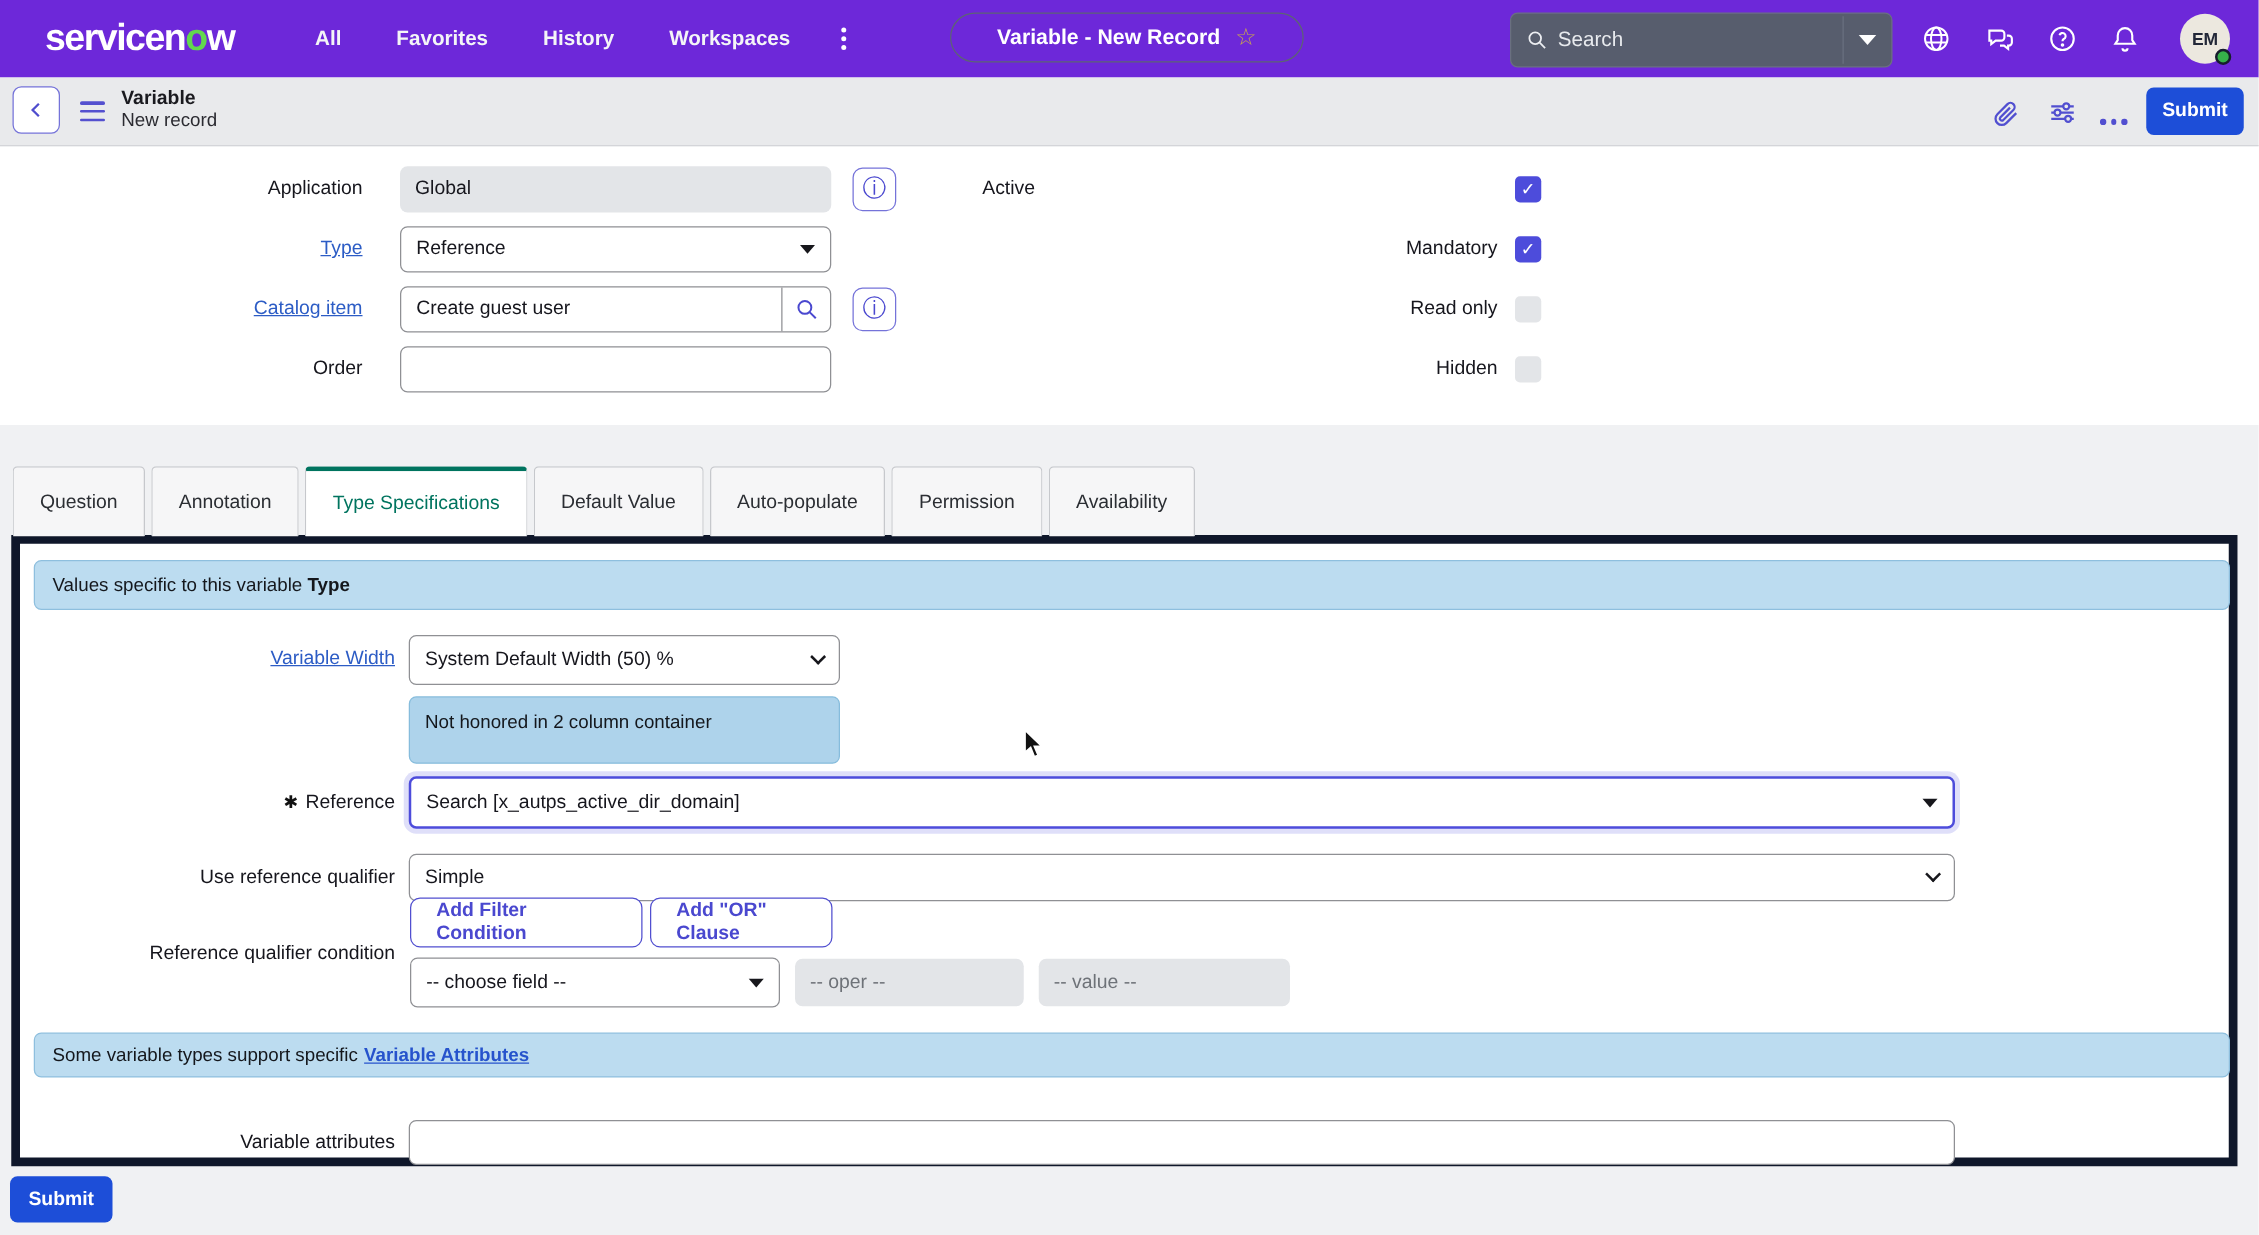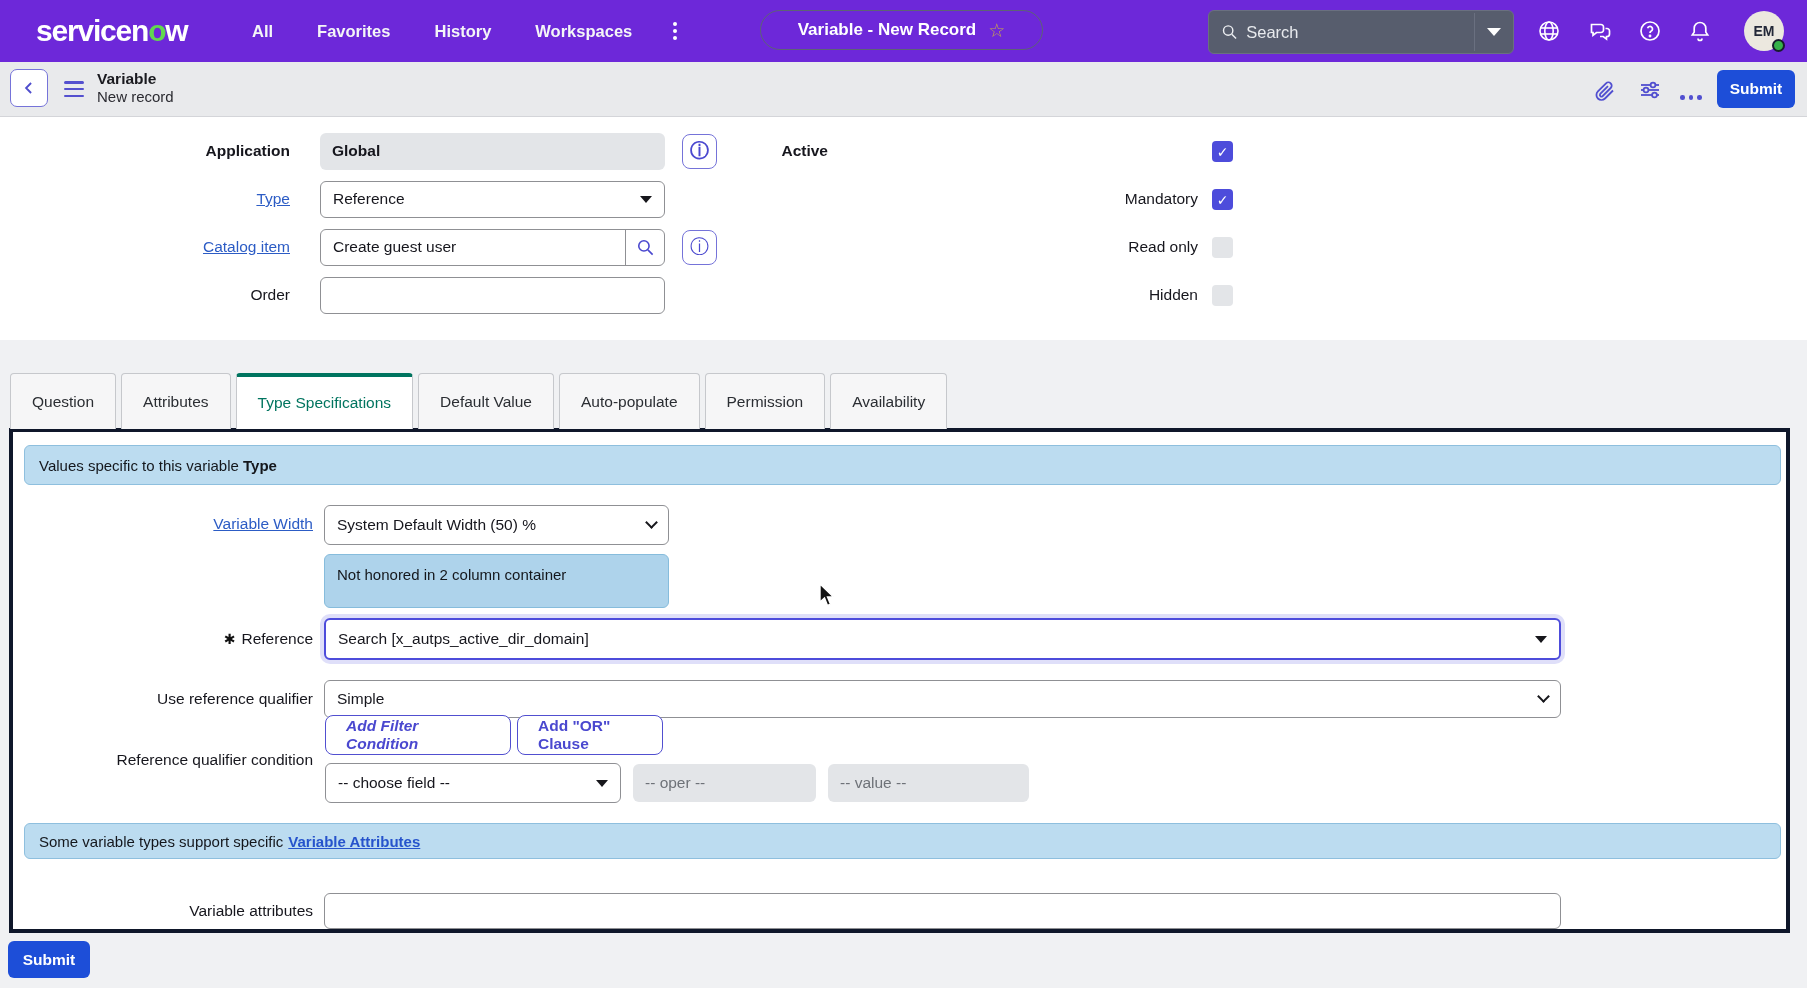--- a/index.html
+++ b/index.html
@@ -76,21 +76,21 @@
   .cb-label { position:absolute; width:240px; right:609px; text-align:right; font-size:15.5px; }
   .checkbox { position:absolute; left:1212px; width:21px; height:21px; border-radius:4px; background:#e3e5e8; cursor:pointer; }
   .checkbox.checked { background:#4d4cdb; color:#fff; display:flex; align-items:center; justify-content:center; font-size:14px; }
   .checkbox.checked::after { content:"✓"; }
   
   .lower { position:absolute; left:0; top:340px; width:1807px; height:648px; background:#f0f1f3; }
   .tabs { position:absolute; left:10px; top:33px; display:flex; gap:5px; z-index:2; }
   .tab { height:56px; padding:0 21px; background:#f6f6f7; border:1px solid #c6c8cc; border-bottom:none;
     border-radius:4px 4px 0 0; display:flex; align-items:center; font-size:15.5px; color:#2b2e33; cursor:pointer; }
   .tab.active { background:#fff; border-top:4px solid #00745f; color:#00745f; padding-top:0; }
-  .panel { position:absolute; left:9px; top:88px; width:1781px; height:505px; background:#fff; border:4px solid #0f172a; z-index:1; }
+  .panel { position:absolute; left:9px; top:88px; width:1781px; height:505px; background:#fff; border:7px solid #0f172a; z-index:1; }
   .banner { position:absolute; left:11px; width:1757px; background:#bcdcf0; border:1px solid #8ebfde; border-radius:6px;
     display:flex; align-items:center; padding:0 14px; font-size:15px; color:#14171c; }
   .banner b { font-weight:700; }
   .banner .blink { color:#2653cc; font-weight:700; text-decoration:underline; cursor:pointer; margin-left:5px; }
   .p-label { position:absolute; width:300px; text-align:right; font-size:15.5px; }
   .p-label.link { color:#2c5cc5; text-decoration:underline; cursor:pointer; }
   .note-box { position:absolute; left:311px; width:345px; height:54px; background:#aed3eb; border:1px solid #86bcdc;
     border-radius:6px; padding:11px 12px 0; font-size:15px; color:#14171c; }
   .sel { position:absolute; background:#fff; border:1px solid #8f9094; border-radius:6px;
     display:flex; align-items:center; justify-content:space-between; padding:0 12px; font-size:15.5px; cursor:pointer; }
@@ -192,21 +192,21 @@
   <div class="hdots">
       <i></i>
       <i></i>
       <i></i>
     </div>
   <button class="btn-primary tb-submit">Submit</button>
 </div>
 
 <div>
 
-  <div class="form-row" style="left:0;top:132px;width:1437px;font-weight:bold;">
+  <div class="form-row" style="left:0;top:132px;width:1437px;">
     <span class="f-label" style="left:50px;">Application</span>
     <div class="ctl readonly">
         <span>Global</span>
       </div>
     <div class="info-btn">ⓘ</div>
     <span class="cb-label">Active</span>
     <span class="checkbox checked" style="top:9px;"></span>
   </div>
 
   <div class="form-row" style="left:0;top:180px;width:1807px;">
@@ -239,21 +239,21 @@
     <span class="f-label" style="left:50px;">Order</span>
     <div class="ctl text"></div>
     <span class="cb-label">Hidden</span>
     <span class="checkbox" style="top:9px;"></span>
   </div>
 </div>
 
 <div class="lower">
   <div class="tabs">
     <div class="tab">Question</div>
-    <div class="tab">Attributes</div>
+    <div class="tab">Annotation</div>
     <div class="tab active">Type Specifications</div>
     <div class="tab">Default Value</div>
     <div class="tab">Auto-populate</div>
     <div class="tab">Permission</div>
     <div class="tab">Availability</div>
   </div>
 
   <div class="panel">
 
     <div class="banner" style="top:13px;height:40px;">
@@ -282,21 +282,21 @@
     <div style="position:absolute;top:248px;height:38px;width:100%;">
       <span class="p-label" style="left:0;top:10px;">Use reference qualifier</span>
       <div class="sel" style="left:311px;top:0;width:1237px;height:38px;">
         <span>Simple</span>
           <span class="chev"></span>
       </div>
     </div>
 
     <div style="position:absolute;top:283px;height:40px;width:100%;">
       <span class="p-label" style="left:0;top:12px;margin-top:24px;">Reference qualifier condition</span>
-      <div class="btn-outline" style="position:absolute;left:312px;top:0;width:186px;font-style:italic;">Add Filter Condition</div>
+      <div class="btn-outline" style="position:absolute;left:312px;top:0;width:186px;">Add Filter Condition</div>
       <div class="btn-outline" style="position:absolute;left:504px;top:0;width:146px;">Add "OR" Clause</div>
     </div>
 
     <div style="position:absolute;top:331px;height:40px;width:100%;">
       <div class="sel" style="left:312px;top:0;width:296px;height:40px;">
         <span>-- choose field --</span>
           <span class="tri"></span>
       </div>
       <div class="dis-box" style="left:620px;top:1px;width:183px;">
           <span>-- oper --</span>

